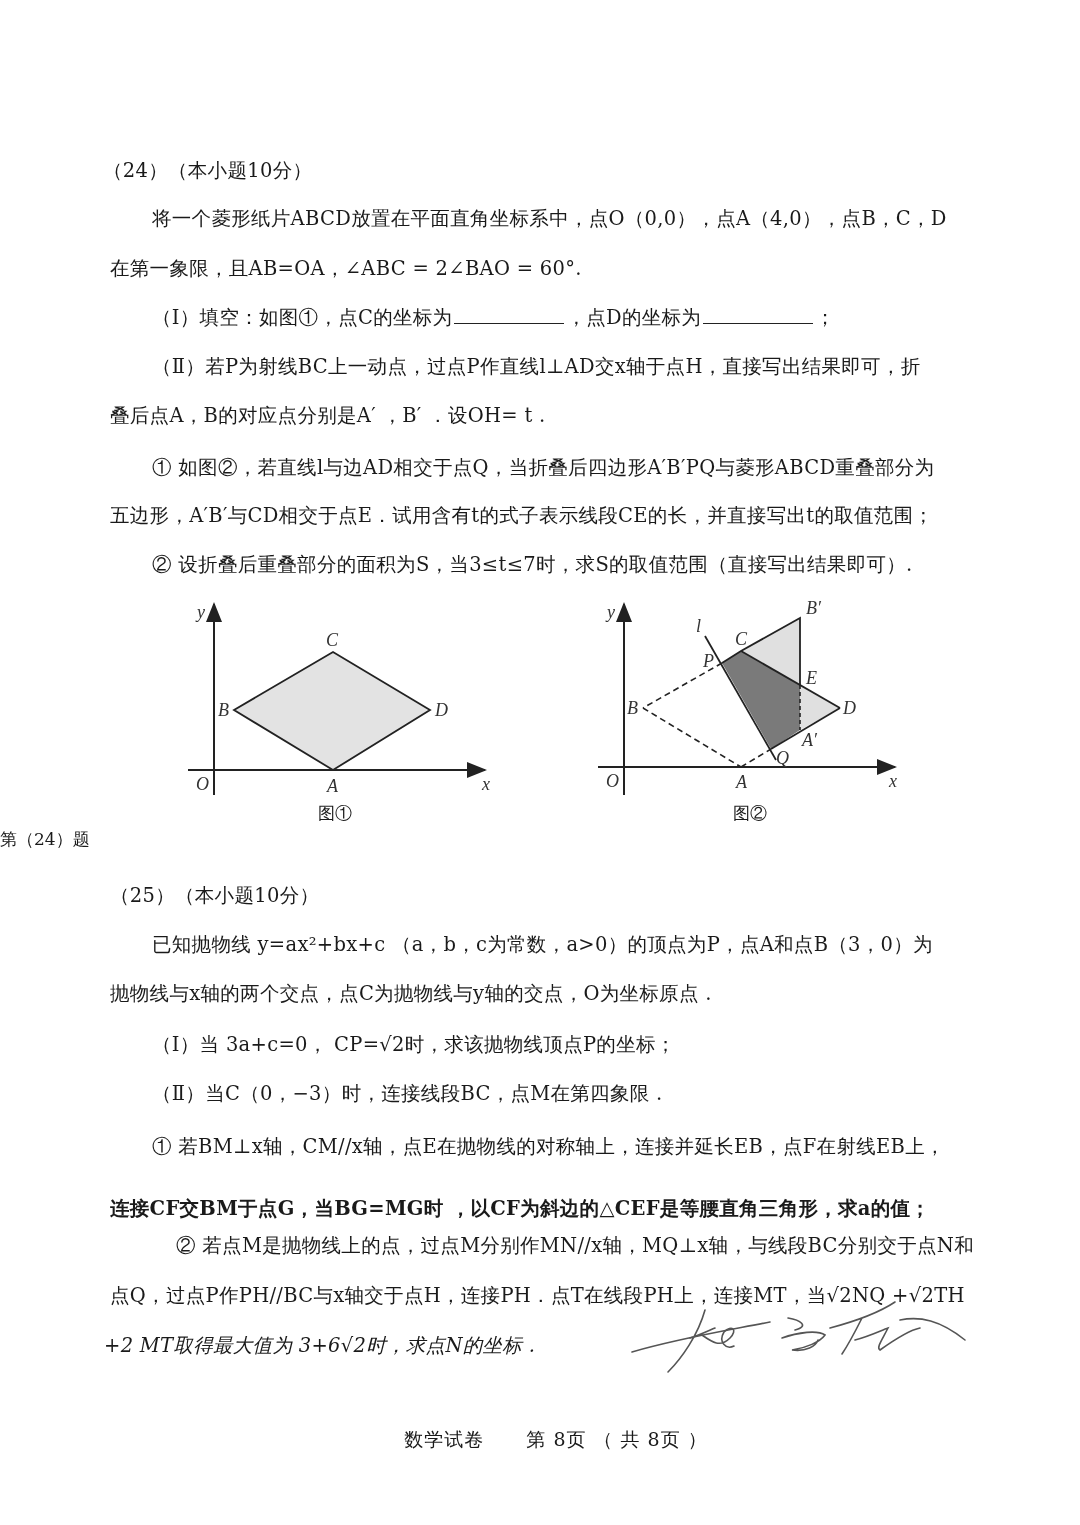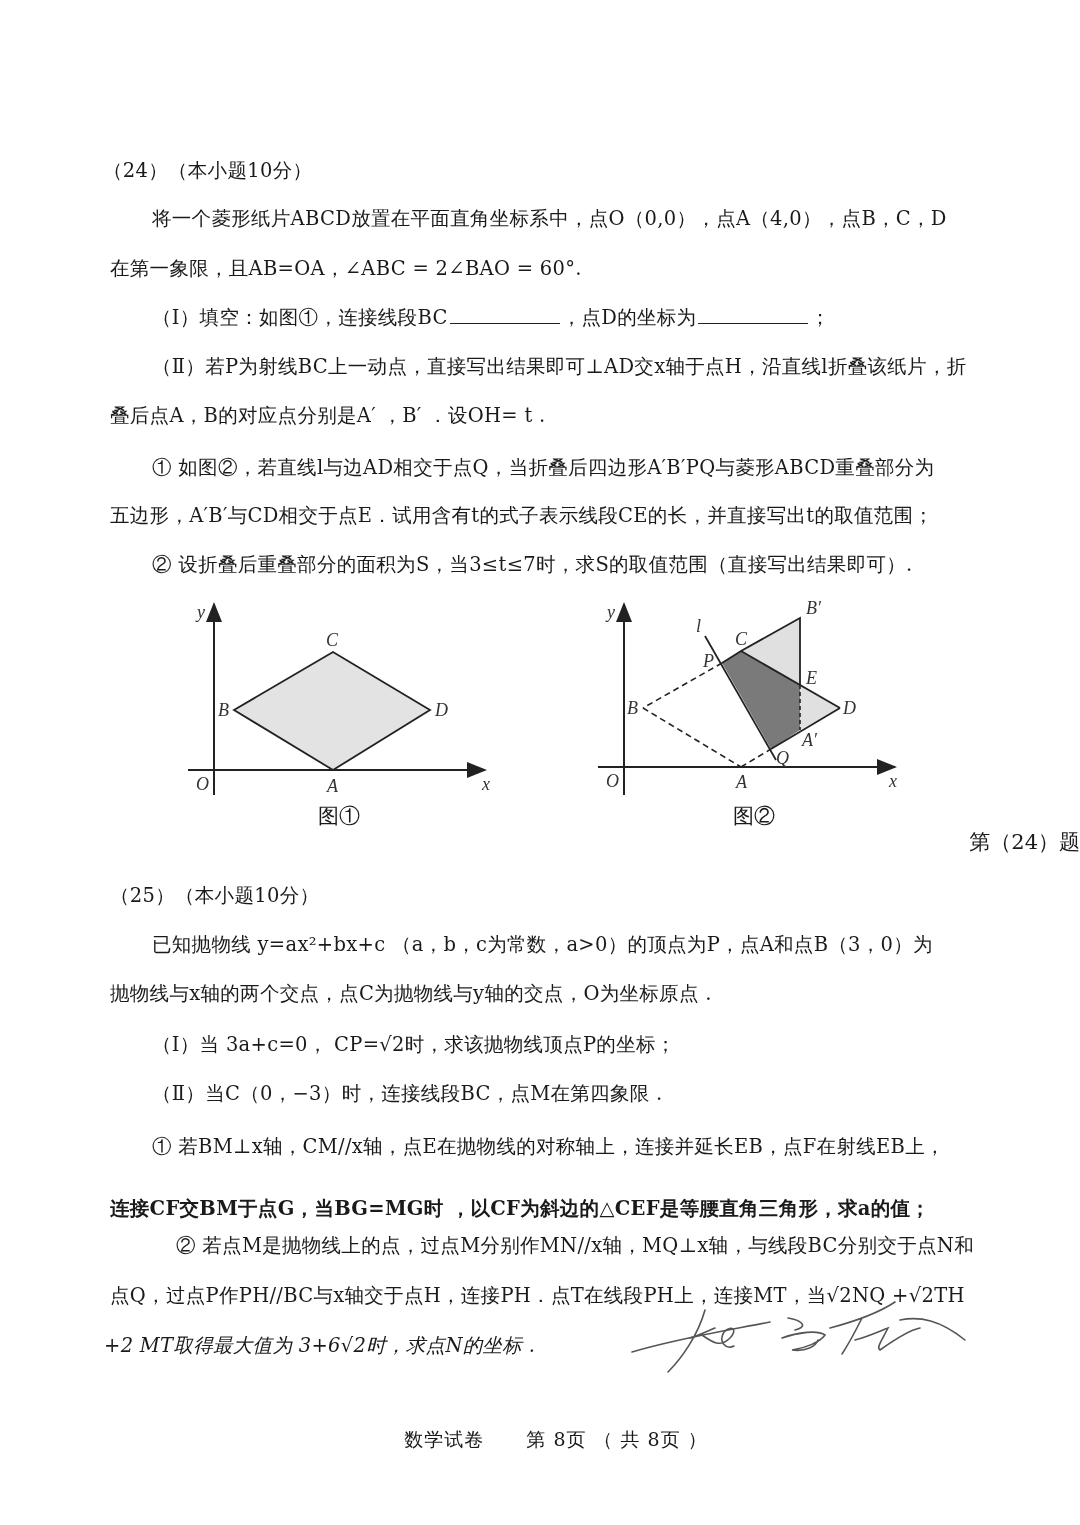--- a/index.html
+++ b/index.html
@@ -2,40 +2,40 @@
 <html><head>
 <meta charset="utf-8">
 <style>
   html, body { margin:0; padding:0; background:#ffffff; }
   body { width:1080px; height:1525px; position:relative; overflow:hidden;
          font-family: "DejaVu Serif", "Liberation Serif", serif; color:#1a1a1a; }
   .line { position:absolute; left:0; white-space:nowrap; font-size:19.5px; line-height:26px; letter-spacing:0.3px; }
   .ind1 { left:110px; }
   .ind2 { left:152px; }
   .ind3 { left:176px; }
-  .center { left:0; width:1080px; text-align:right; }
+  .center { left:0; width:1080px; text-align:left; }
   .blank { display:inline-block; width:110px; border-bottom:1.5px solid #222; height:18px; vertical-align:baseline; margin:0 2px; }
   svg text { font-family: "Liberation Serif", "DejaVu Serif", serif; }
   .fig { position:absolute; }
-  .caption { position:absolute; font-size:21px; }
+  .caption { position:absolute; font-size:17px; }
   .footer { position:absolute; top:1427px; left:16px; width:1080px; text-align:center; font-size:19px; letter-spacing:1px; }
   .sig { position:absolute; left:620px; top:1290px; }
 </style>
 </head>
 <body>
 
 <div class="line" style="left:103px; top:158px;">（24）（本小题10分）</div>
 <div class="line ind2" style="top:206px;">将一个菱形纸片ABCD放置在平面直角坐标系中，点O（0,0），点A（4,0），点B，C，D</div>
 <div class="line ind1" style="top:256px;">在第一象限，且AB=OA，∠ABC = 2∠BAO = 60°.</div>
 
 <div class="line ind2" style="top:305px;">
-  <span>（Ⅰ）填空：如图①，连接线段BC</span><span class="blank"></span><span>，点D的坐标为</span><span class="blank"></span><span>；</span>
+  <span>（Ⅰ）填空：如图①，点C的坐标为</span><span class="blank"></span><span>，点D的坐标为</span><span class="blank"></span><span>；</span>
 </div>
 
-<div class="line ind2" style="top:354px;">（Ⅱ）若P为射线BC上一动点，直接写出结果即可⊥AD交x轴于点H，沿直线l折叠该纸片，折</div>
+<div class="line ind2" style="top:354px;">（Ⅱ）若P为射线BC上一动点，过点P作直线l⊥AD交x轴于点H，直接写出结果即可，折</div>
 <div class="line ind1" style="top:403px;">叠后点A，B的对应点分别是A′ ，B′ ．设OH= t .</div>
 <div class="line ind2" style="top:455px;">① 如图②，若直线l与边AD相交于点Q，当折叠后四边形A′B′PQ与菱形ABCD重叠部分为</div>
 <div class="line ind1" style="top:503px;">五边形，A′B′与CD相交于点E．试用含有t的式子表示线段CE的长，并直接写出t的取值范围；</div>
 <div class="line ind2" style="top:552px;">② 设折叠后重叠部分的面积为S，当3≤t≤7时，求S的取值范围（直接写出结果即可）.</div>
 
 <svg class="fig" style="left:180px; top:595px;" width="320" height="210" viewBox="180 595 320 210">
   <defs>
     <marker id="arr1" markerWidth="10" markerHeight="8" refX="9" refY="4" orient="auto">
       <path d="M0,0 L10,4 L0,8 Z" fill="#222"></path>
     </marker>

